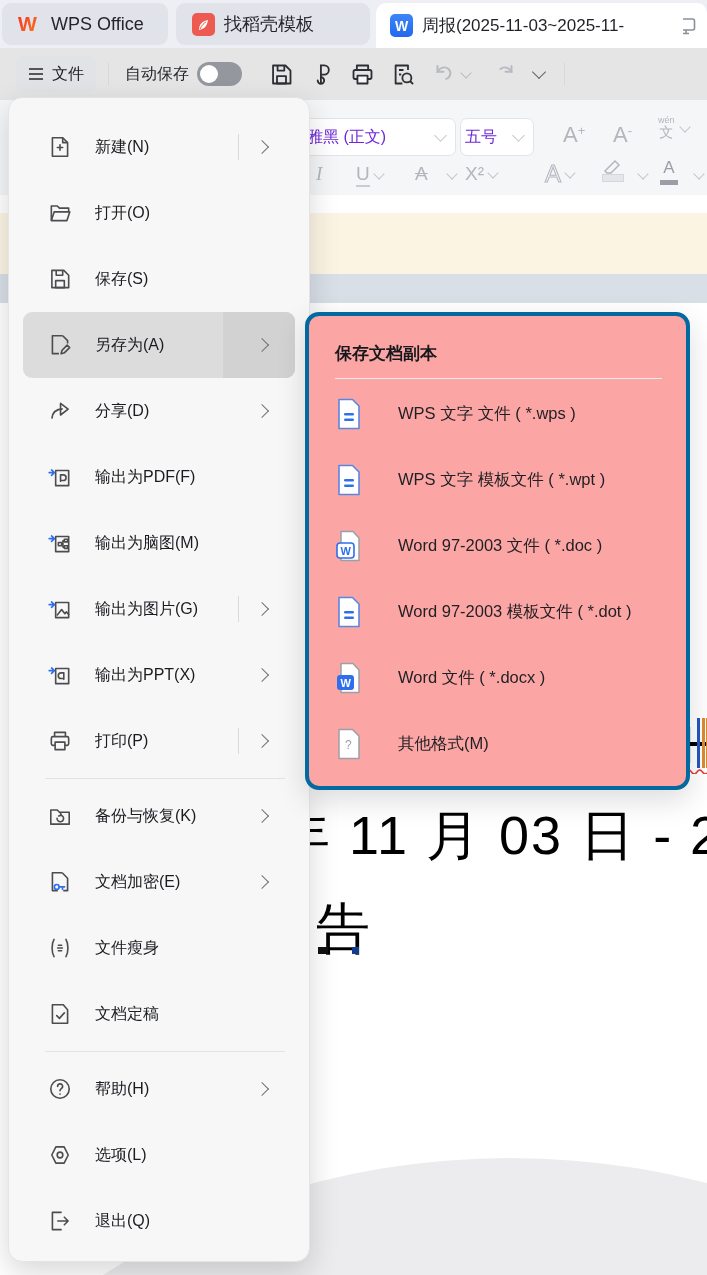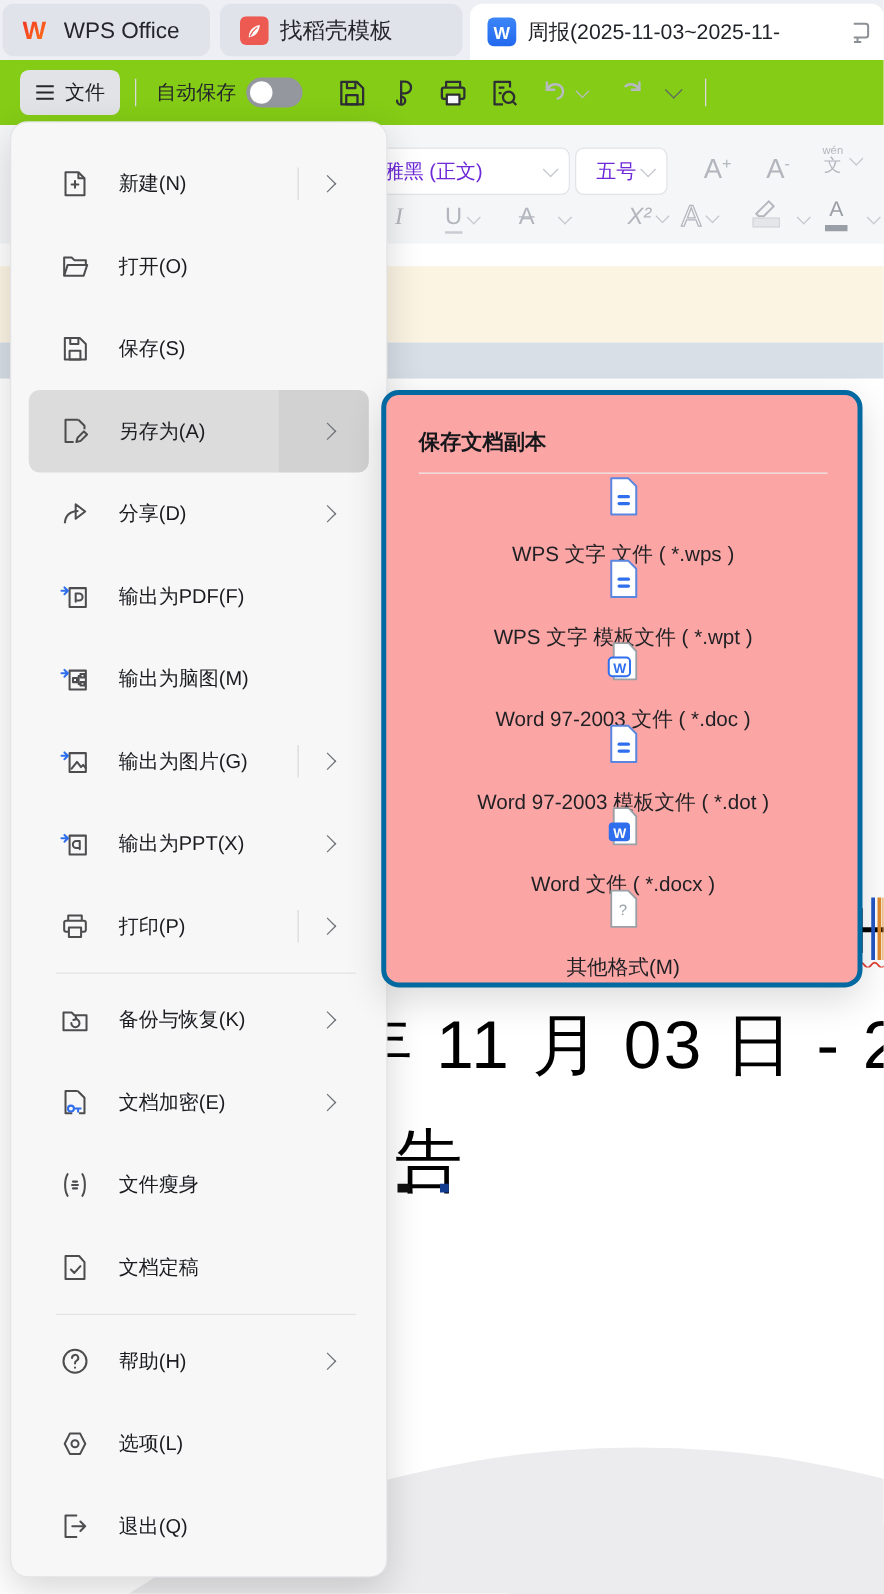--- a/index.html
+++ b/index.html
@@ -13,21 +13,21 @@
   .tabpill .tlabel{font-size:18px;color:#24262b;white-space:nowrap;}
   .tab-active{position:absolute;left:376px;top:3px;width:331px;height:45px;background:#ffffff;
               border-radius:10px 10px 0 0;display:flex;align-items:center;gap:9px;
               padding:0 10px 0 14px;box-sizing:border-box;}
   .tab-active .tlabel{font-size:17px;color:#1f2126;white-space:nowrap;overflow:hidden;flex:1;position:relative;}
   .tab-fade{position:absolute;right:24px;top:8px;width:46px;height:32px;
             background:linear-gradient(90deg,rgba(255,255,255,0),#fff 80%);}
   .wicon{width:23px;height:23px;border-radius:5px;background:linear-gradient(180deg,#3c86f7,#2268ee);
          color:#fff;font-weight:bold;font-size:14px;display:flex;align-items:center;justify-content:center;flex:0 0 auto;}
   
-  .qbar{position:absolute;left:0;top:48px;width:707px;height:52px;background:#84cc16;
+  .qbar{position:absolute;left:0;top:48px;width:707px;height:52px;background:#e5e5e5;
         display:flex;align-items:center;}
   .filebtn{margin-left:16px;height:36px;background:#e2e3e6;border-radius:7px;display:flex;
            align-items:center;gap:8px;padding:0 12px;}
   .filebtn span{font-size:16px;color:#1b1d21;}
   .vdiv{width:1px;height:22px;background:#d7d9dd;margin:0 12px;}
   .autosave{font-size:16px;color:#24262b;margin-left:4px;}
   .toggle{width:45px;height:24px;border-radius:12px;background:#94979e;margin-left:8px;position:relative;}
   .toggle .knob{position:absolute;left:3px;top:3px;width:18px;height:18px;border-radius:50%;background:#fff;}
   .qicon{margin-left:14px;display:flex;align-items:center;}
   .chev-s{width:7px;height:7px;border-right:1.6px solid #b9bcc2;border-bottom:1.6px solid #b9bcc2;
@@ -80,21 +80,21 @@
                transform:rotate(-45deg);margin-right:14px;position:relative;z-index:2;}
   .mrow.active{background:#dcdcdc;}
   .mrow.active .cap{position:absolute;right:0;top:0;bottom:0;width:72px;background:#d2d2d3;z-index:1;}
   .mdivider{height:1px;background:#e3e3e5;margin:4px 10px 4px 22px;flex:0 0 1px;}
   
   .submenu{position:absolute;left:305px;top:312px;width:385px;height:478px;background:#fca5a5;
            border:4px solid #0369a1;border-radius:14px;box-sizing:border-box;
            box-shadow:0 10px 30px rgba(0,0,0,.14);padding:26px 24px 10px 26px;z-index:30;}
   .sm-title{font-size:17px;font-weight:bold;color:#17181b;}
   .sm-div{height:1px;background:#ebebed;margin:13px 0 2px 0;}
-  .smrow{height:66px;display:flex;align-items:center;gap:20px;flex-direction:column;}
+  .smrow{height:66px;display:flex;align-items:center;gap:35px;}
   .smrow .slabel{font-size:16.5px;color:#1f2023;white-space:nowrap;}
   .smrow .sicon{width:28px;height:32px;flex:0 0 28px;}
 </style>
 </head>
 <body>
 
 <div class="topbar">
   <div class="tabpill" style="left:2px;width:166px;">
     <span>
       <svg width="24" height="22" viewBox="0 0 24 22">
@@ -192,21 +192,21 @@
   </span>
   <span class="chev-m"></span>
   <span class="vdiv" style="margin-left:20px;"></span>
 </div>
 
 <div class="ribbon">
   <div class="combo" style="left:292px;top:18px;width:164px;height:38px;padding-left:14px;">
     <span>雅黑 (正文)</span>
     <span class="cchev"></span>
   </div>
-  <div class="combo" style="left:460px;top:18px;width:74px;height:38px;padding-left:16px;">
+  <div class="combo" style="left:460px;top:18px;width:74px;height:38px;padding-left:4px;">
     <span>五号</span>
     <span class="cchev"></span>
   </div>
 
   <span class="rtool" style="left:563px;top:22px;font-size:22px;">
     <span>A</span>
       <span class="sup">+</span>
   </span>
   <span class="rtool" style="left:613px;top:22px;font-size:22px;">
     <span>A</span>
@@ -224,21 +224,21 @@
       <span>I</span>
     </span>
   <span class="rtool" style="left:356px;top:63px;">
     <span class="ubar">U</span>
       <span class="chev-s" style="border-color:#c3c6cc;"></span>
   </span>
   <span class="rtool" style="left:415px;top:63px;text-decoration:line-through;">
     <span>A</span>
   </span>
   <span class="chev-s" style="position:absolute;left:443px;top:73px;border-color:#c3c6cc;"></span>
-  <span class="rtool" style="left:502px;top:63px;font-style:italic;">
+  <span class="rtool" style="left:465px;top:63px;">
     <span>X²</span>
       <span class="chev-s" style="border-color:#c3c6cc;"></span>
   </span>
   <span class="rtool" style="left:545px;top:60px;font-size:24px;-webkit-text-stroke:1px #b2b6bd;color:#f5f6f8;">
     <span>A</span>
       <span class="chev-s" style="border-color:#c3c6cc;"></span>
   </span>
   <span class="rtool" style="left:602px;top:58px;flex-direction:column;">
     <svg width="22" height="16" viewBox="0 0 22 16" fill="none" stroke="#b2b6bd" stroke-width="1.5">
         <path d="M3 13L13 3l4 4-8 8H5z"></path>

